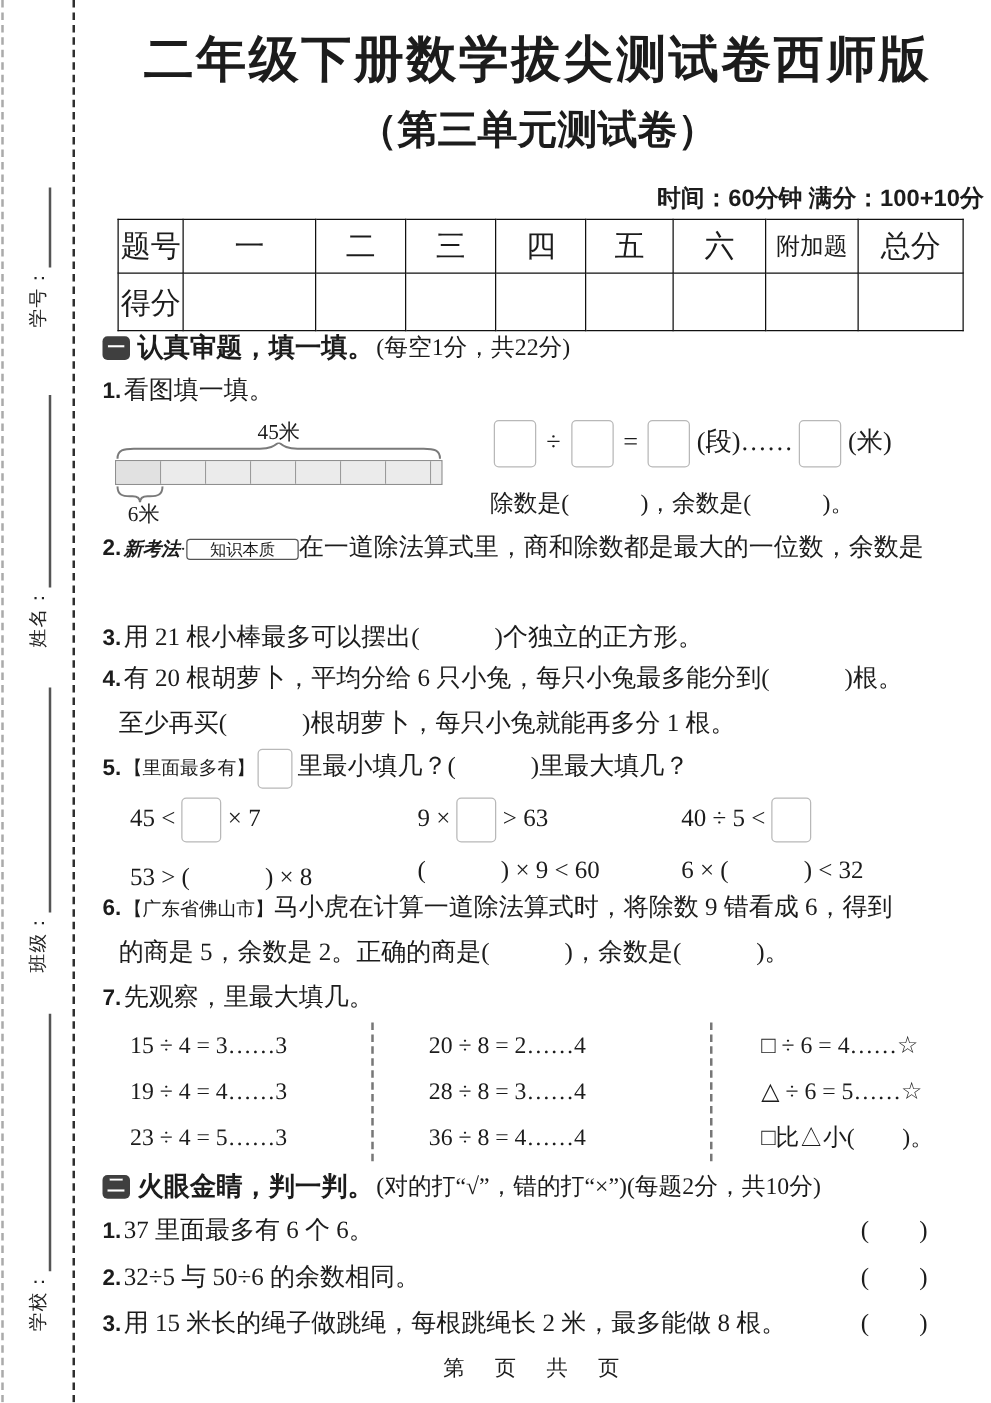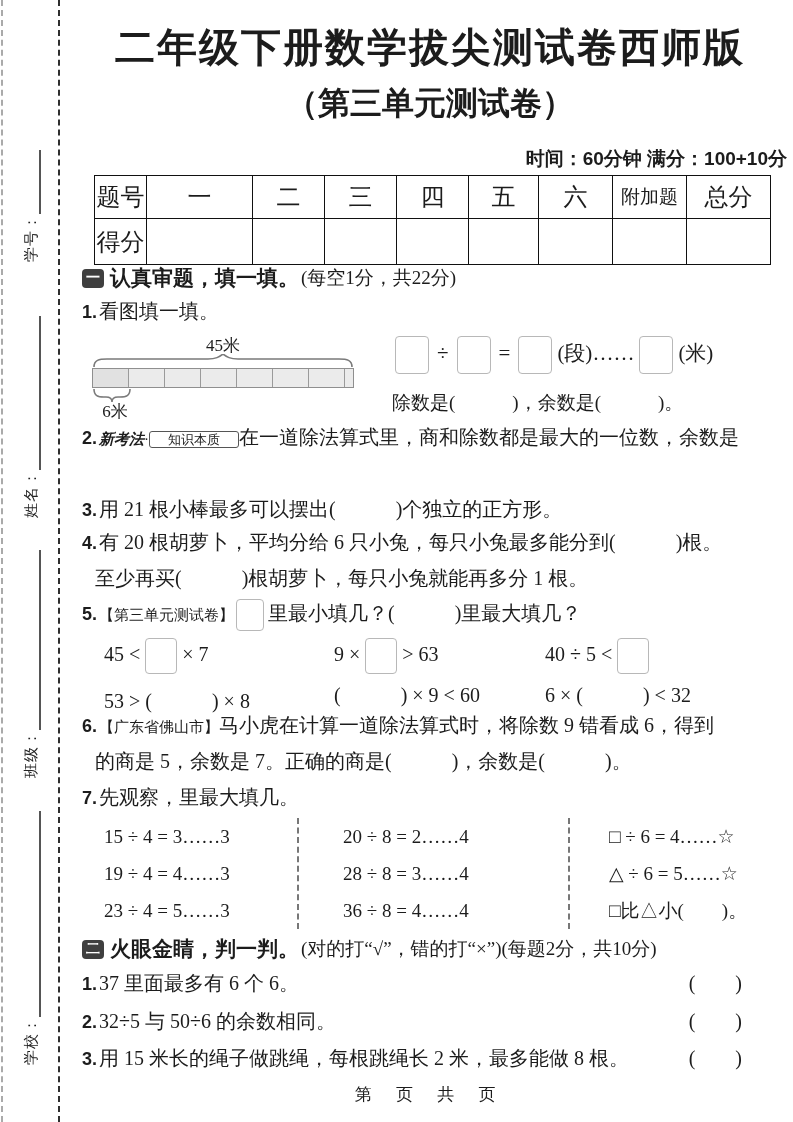--- a/index.html
+++ b/index.html
@@ -182,32 +182,32 @@
   </div>
   <div class="q1eq2">除数是(　　　)，余数是(　　　)。</div>
 
   <div class="qline" style="left:82px;top:424px;"><span class="qnum">2.</span><span class="badge-it">新考法</span><span class="badge-dot">·</span><span class="badge-box">知识本质</span><span>在一道除法算式里，商和除数都是最大的一位数，余数是</span></div>
 
   <div class="qline" style="left:82px;top:496px;"><span class="qnum">3.</span><span>用 21 根小棒最多可以摆出(　　　)个独立的正方形。</span></div>
 
   <div class="qline" style="left:82px;top:529px;"><span class="qnum">4.</span><span>有 20 根胡萝卜，平均分给 6 只小兔，每只小兔最多能分到(　　　)根。</span></div>
   <div class="qline" style="left:95px;top:565px;">至少再买(　　　)根胡萝卜，每只小兔就能再多分 1 根。</div>
 
-  <div class="qline" style="left:82px;top:599px;"><span class="qnum">5.</span><span class="source">【第三单元测试卷】</span><span class="box hd"></span><span>里最小填几？(　　　)里最大填几？</span></div>
+  <div class="qline" style="left:82px;top:599px;"><span class="qnum">5.</span><span class="source">【里面最多有】</span><span class="box hd"></span><span>里最小填几？(　　　)里最大填几？</span></div>
 
   <div class="qline" style="left:104px;top:638px;"><span>45 &lt;</span><span class="box"></span><span>× 7</span></div>
   <div class="qline" style="left:334px;top:638px;"><span>9 ×</span><span class="box"></span><span>&gt; 63</span></div>
   <div class="qline" style="left:545px;top:638px;"><span>40 ÷ 5 &lt;</span><span class="box"></span><span></span></div>
 
   <div class="qline" style="left:104px;top:688px;">53 &gt; (　　　) × 8</div>
   <div class="qline" style="left:334px;top:682px;">(　　　) × 9 &lt; 60</div>
   <div class="qline" style="left:545px;top:682px;">6 × (　　　) &lt; 32</div>
 
   <div class="qline" style="left:82px;top:712px;"><span class="qnum">6.</span><span class="source">【广东省佛山市】</span><span>马小虎在计算一道除法算式时，将除数 9 错看成 6，得到</span></div>
-  <div class="qline" style="left:95px;top:748px;">的商是 5，余数是 7。正确的商是(　　　)，余数是(　　　)。</div>
+  <div class="qline" style="left:95px;top:748px;">的商是 5，余数是 2。正确的商是(　　　)，余数是(　　　)。</div>
 
   <div class="qline" style="left:82px;top:784px;"><span class="qnum">7.</span><span>先观察，里最大填几。</span></div>
 
   <div class="q7tab">
     <div class="q7col q7c1">
       <div class="c">15 ÷ 4 = 3……3</div>
       <div class="c">19 ÷ 4 = 4……3</div>
       <div class="c">23 ÷ 4 = 5……3</div>
     </div>
     <div class="q7col q7c2">

